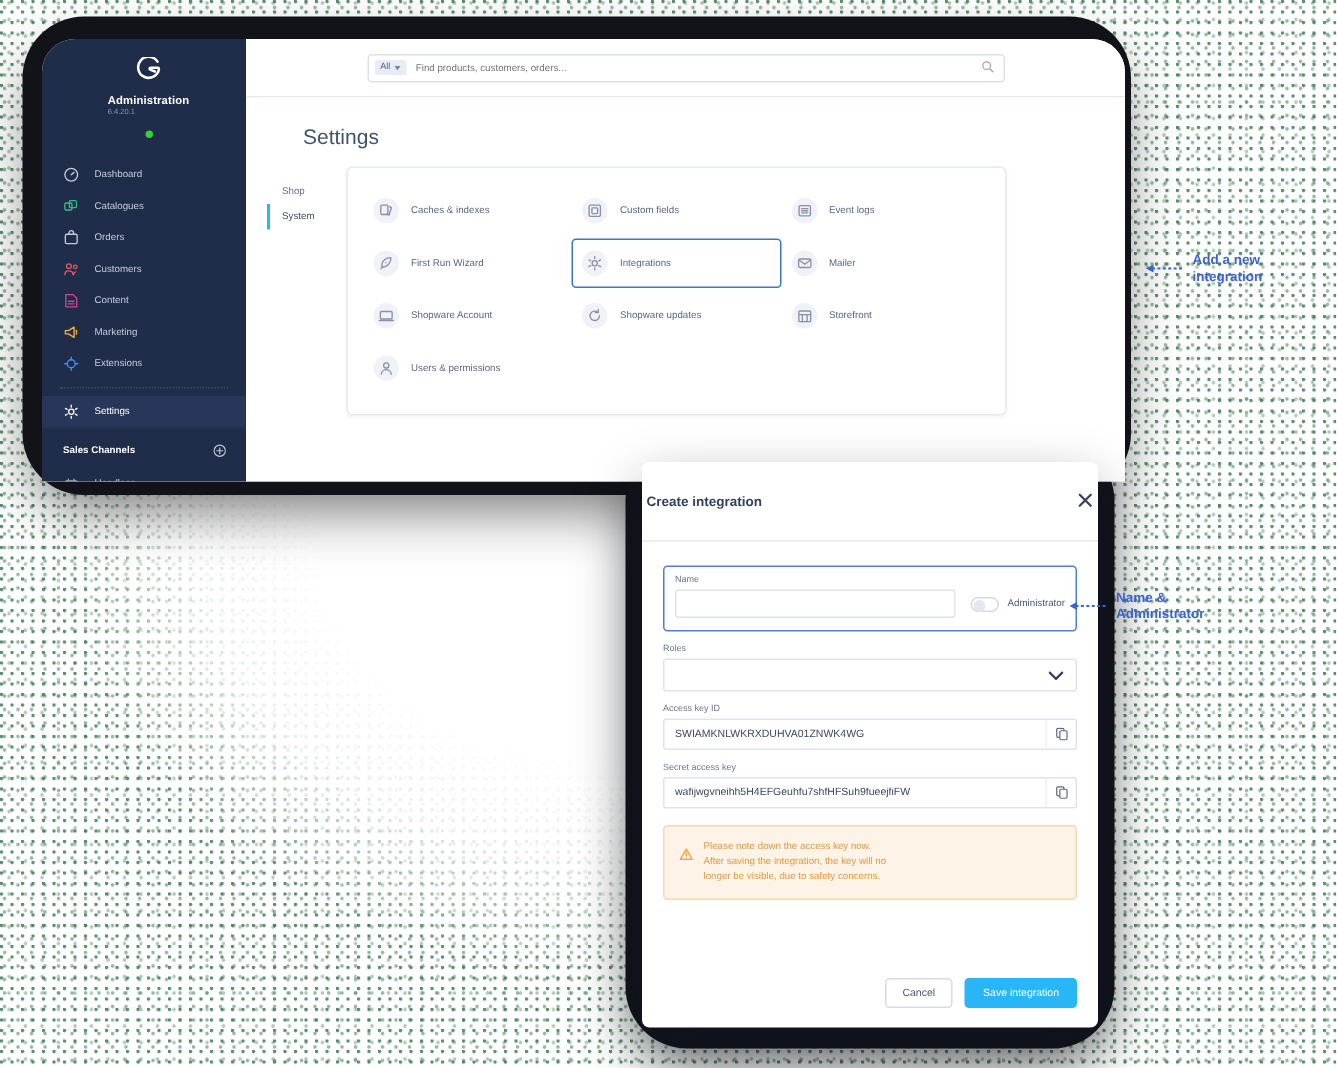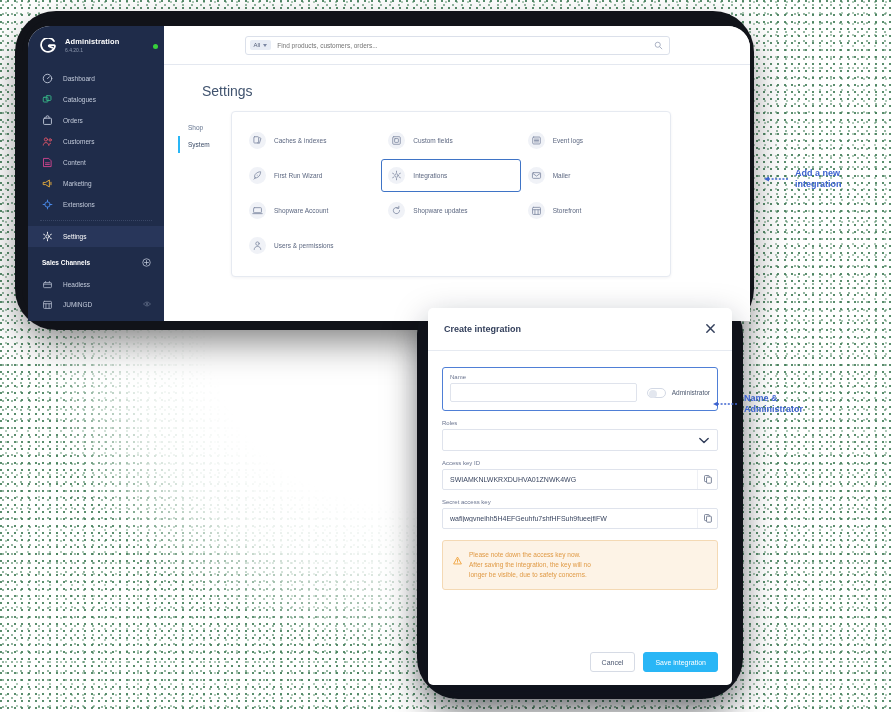--- a/index.html
+++ b/index.html
@@ -50,21 +50,21 @@
     left:28px; top:26px; width:722px; height:295px;
     background:#fff; overflow:hidden;
     border-radius: 22px 22px 0 0;
   }
 
   
   .sidebar {
     position:absolute; left:0; top:0; width:136px; height:100%;
     background:#1f2c4a; color:#c3cbdb;
   }
-  .sb-header { display:flex; align-items:center; padding:12px 6px 10px 12px; gap:9px; }
+  .sb-header { display:flex; align-items:center; padding:12px 6px 10px 12px; gap:9px;flex-direction:column; }
   .sb-logo { width:16px; height:16px; flex:0 0 16px; position:relative; }
   .sb-logo svg { display:block; }
   .sb-titlewrap { flex:1; line-height:1.15; }
   .sb-title { font-size:7.5px; font-weight:bold; color:#fff; letter-spacing:.1px; }
   .sb-version { font-size:5px; color:#8c97ad; margin-top:1px; }
   .sb-dot { width:5px; height:5px; border-radius:50%; background:#37d03b; }
 
   .sb-nav { margin-top:4px; }
   .sb-item {
     display:flex; align-items:center; gap:10px;
@@ -130,22 +130,22 @@
   .gi-label { font-size:6.5px; color:#5c6780; }
 
   
   #modal {
     position:absolute; left:428px; top:308px; width:304px; height:377px;
     background:#fff; border-radius:5px;
     box-shadow:0 12px 34px rgba(12,20,40,.35);
     overflow:hidden;
   }
   .modal-head {
-    height:43px; display:flex; align-items:center; justify-content:space-between;
-    padding:0 16px; border-bottom:1px solid #e6eaf1;
+    height:53px; display:flex; align-items:center; justify-content:space-between;
+    padding:0 3px; border-bottom:1px solid #e6eaf1;
   }
   .modal-title { font-size:9px; font-weight:bold; color:#34405c; }
   .modal-close { font-size:12px; color:#34405c; cursor:pointer; line-height:1; }
   .modal-body { padding:16px 14px 0 14px; }
 
   .field-group { border:1px solid #4f7fd6; border-radius:3px; padding:6px 7px 8px 7px; margin-bottom:9px; }
   .f-label { font-size:6px; color:#6b7590; margin-bottom:3px; }
   .name-row { display:flex; align-items:center; gap:10px; }
   .txtinput {
     flex:1; height:19px; border:1px solid #dfe3ec; border-radius:2px;

